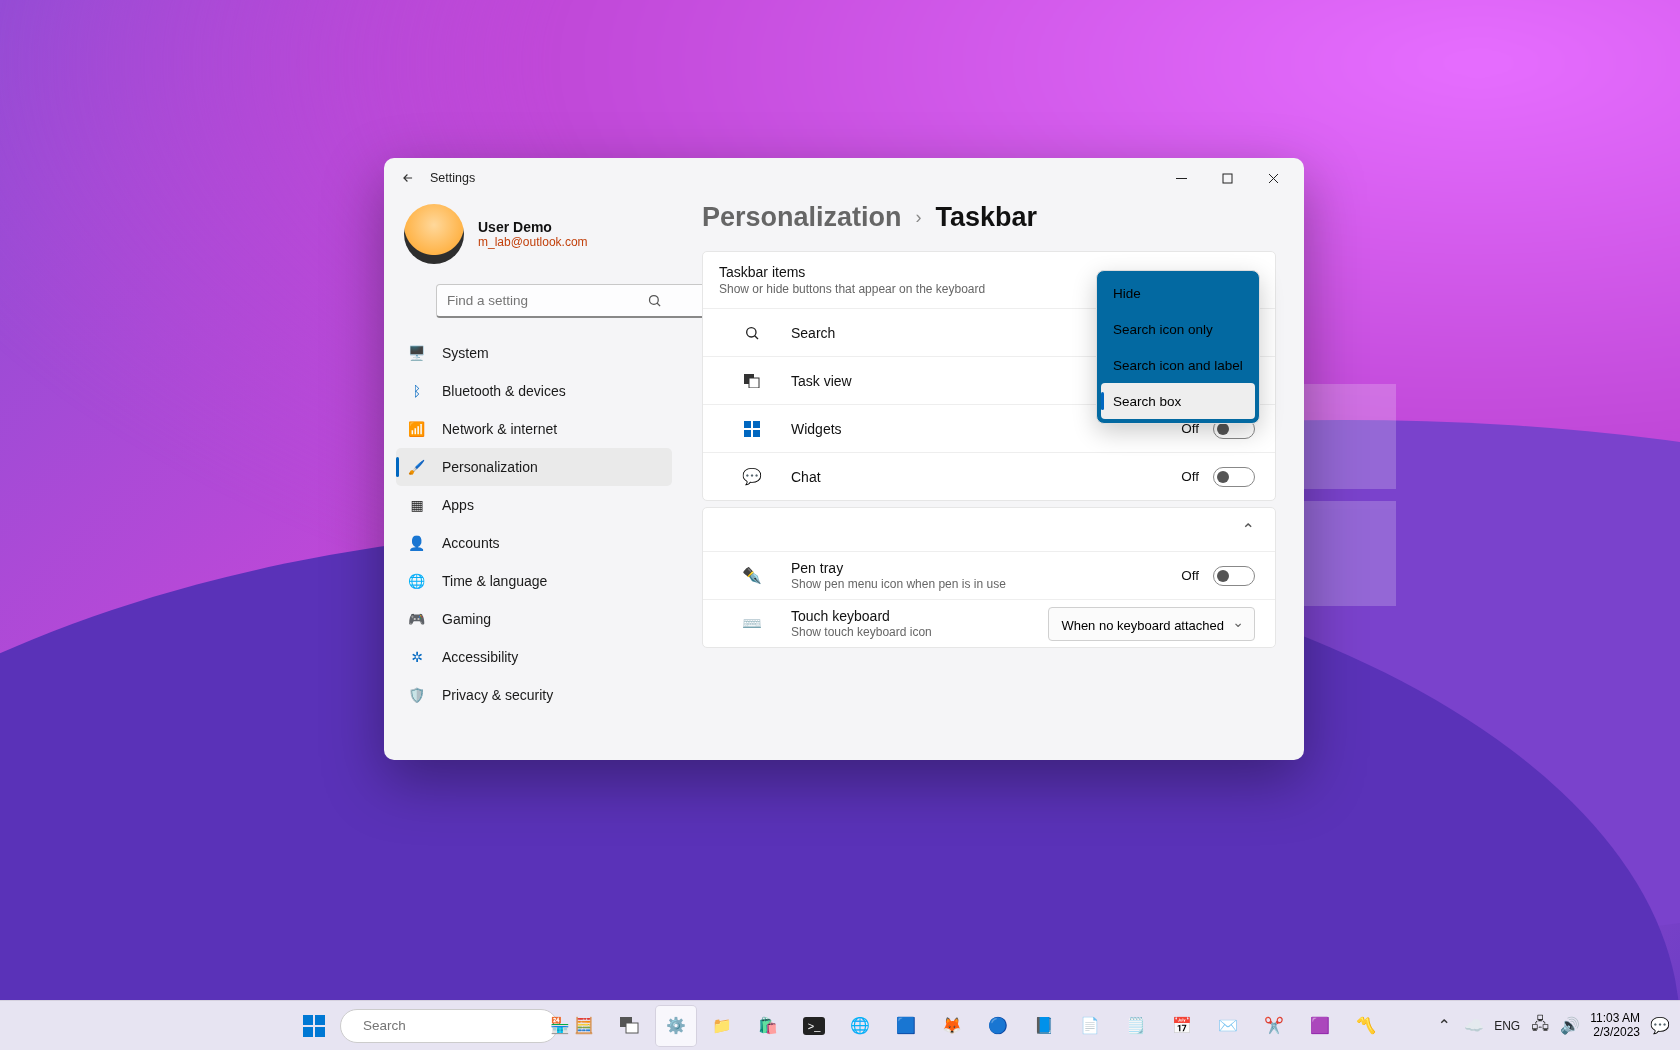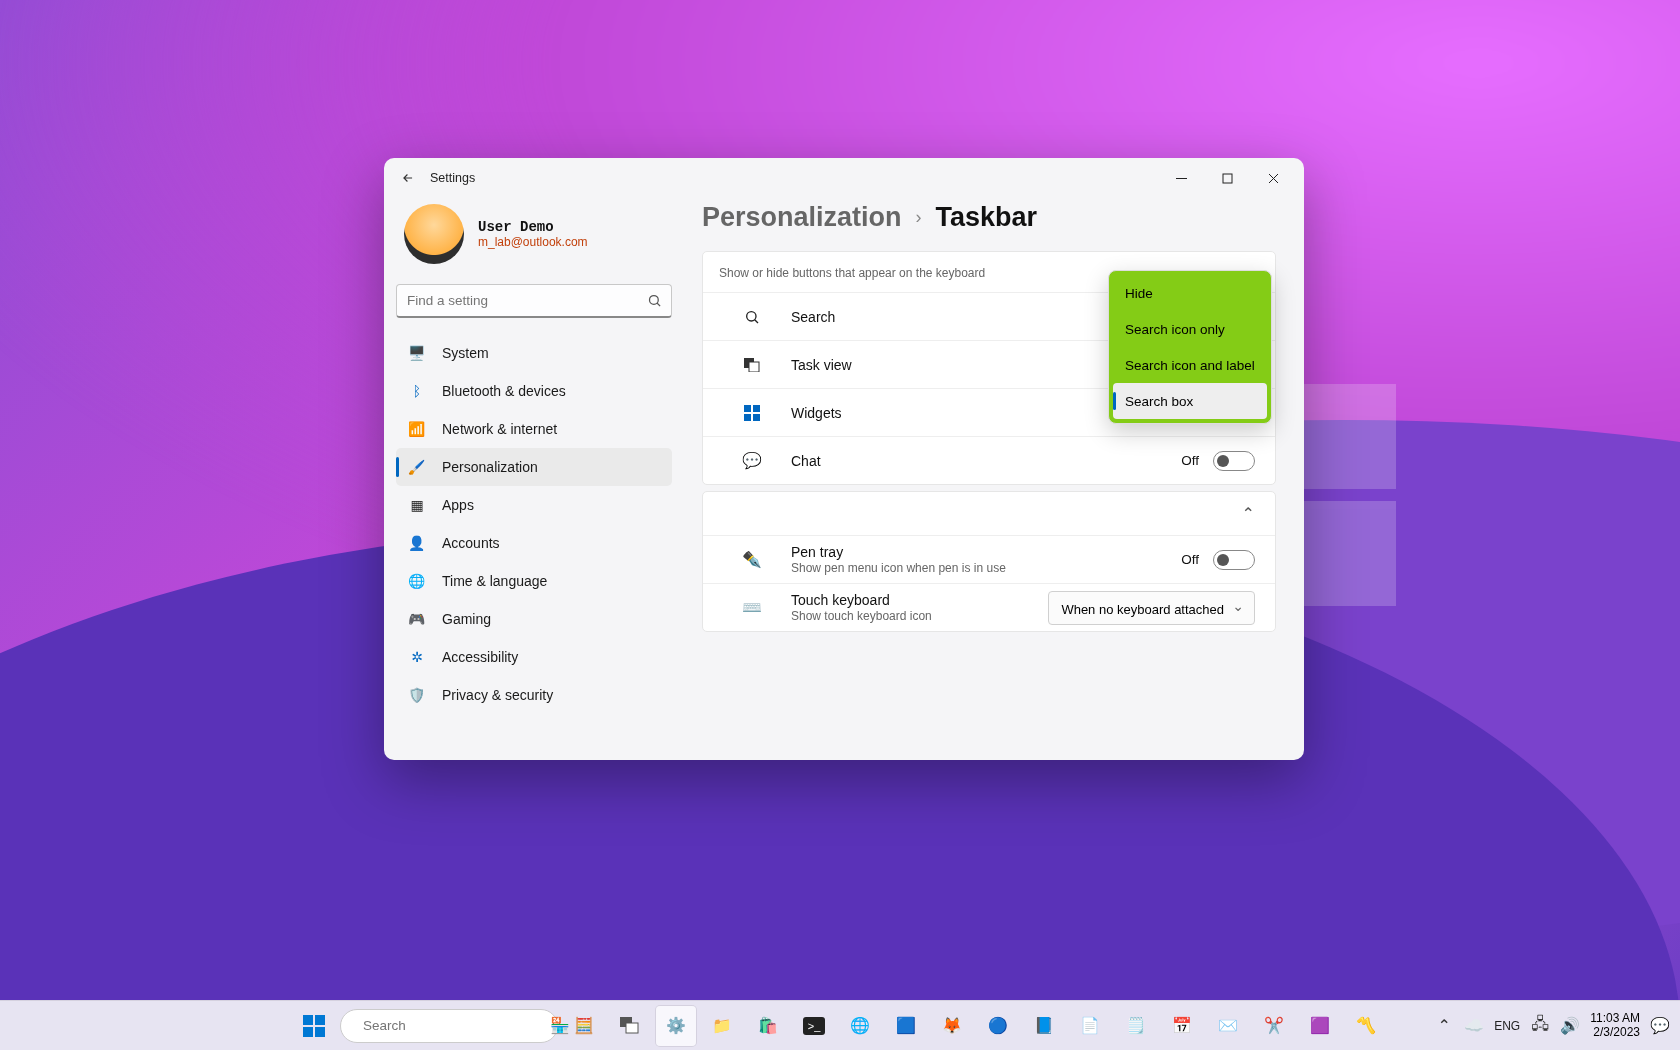--- a/index.html
+++ b/index.html
@@ -37,26 +37,26 @@
   .back-btn { width:32px; height:32px; display:flex; align-items:center; justify-content:center; border-radius:4px; cursor:pointer;}
   .title-text { font-size:12.5px; margin-left:6px; color:#222;}
   .win-controls { margin-left:auto; display:flex; }
   .win-ctrl { width:46px; height:32px; display:flex; align-items:center; justify-content:center; cursor:pointer; }
   .win-ctrl svg { width:11px; height:11px; }
   .win-body { flex:1; display:flex; overflow:hidden;}
   
   .sidebar { width:300px; padding: 0 12px 12px 12px; display:flex; flex-direction:column; gap:6px;}
   .user-row { display:flex; align-items:center; gap:14px; padding:6px 8px 14px 8px;}
   .avatar { width:60px; height:60px; border-radius:50%; background: radial-gradient(circle at 50% 35%, #ffd89b 0%, #ffb347 60%, #2e2e2e 62%);}
-  .user-name { font-size:14px; font-weight:600; color:#111;font-family:Liberation Mono, monospace;}
+  .user-name { font-size:14px; font-weight:600; color:#111;}
   .user-email { font-size:12px; color:#c2410c;}
   .search-box { position:relative; }
   .search-input {
     width:100%; height:34px; border:1px solid #c8c8c8; border-bottom:2px solid #888;
-    border-radius:4px; padding:0 34px 0 10px; font-size:13.5px; background:#fdfdfe;
+    border-radius:4px; padding:0 34px 0 10px; font-size:13.5px; background:#fdfdfe;margin-left:40px;
   }
   .search-ico { position:absolute; right:10px; top:9px; width:15px; height:15px; color:#555;}
   .nav { margin-top:10px; display:flex; flex-direction:column;}
   .nav-item {
     height:38px; display:flex; align-items:center; gap:16px; padding:0 12px;
     border-radius:5px; font-size:14px; color:#1a1a1a; cursor:pointer;
   }
   .nav-item .ico { width:18px; height:18px; display:flex; align-items:center; justify-content:center;}
   .nav-item.active { background:#eaeaea; position:relative;}
   .nav-item.active::before {
@@ -87,21 +87,21 @@
   .toggle.on .knob { position:absolute; right:3px; top:3px; width:14px; height:14px; border-radius:50%; background:#fff;}
   .select-box {
     height:34px; border:1px solid #d0d0d0; border-radius:4px; background:#fbfbfb;
     display:flex; align-items:center; padding:4px 30px 0 12px; font-size:13px; position:relative; cursor:pointer;
   }
   .select-box::after { content:"⌄"; position:absolute; right:10px; top:6px; color:#666; font-size:14px;}
   .expander-header { display:flex; align-items:center; padding:12px 20px;}
   .expander-chevron { margin-left:auto; color:#555;}
   
   .dropdown {
-    position:absolute; right:32px; top:72px; width:164px; background:#84cc16;
+    position:absolute; right:44px; top:72px; width:164px; background:#0369a1;
     border:1px solid #ddd; border-radius:8px; box-shadow:0 8px 24px rgba(0,0,0,.2);
     padding:4px; z-index:50;
   }
   .dd-item { height:36px; display:flex; align-items:center; padding:0 12px; font-size:13.5px; border-radius:4px; cursor:pointer; position:relative;}
   .dd-item.selected { background:#eee;}
   .dd-item.selected::before { content:""; position:absolute; left:0; top:9px; bottom:9px; width:3px; background:#0067c0; border-radius:3px;}
   
   .taskbar {
     position:absolute; left:0; right:0; bottom:0; height:50px;
     background:rgba(243,243,246,.92); backdrop-filter:blur(20px);
@@ -225,20 +225,21 @@
 
     <div class="main" style="position:relative">
       <div class="crumbs">
         <span class="crumb-parent">Personalization</span>
         <span class="crumb-sep">›</span>
         <span class="crumb-current">Taskbar</span>
       </div>
 
       <div class="card">
         <div class="card-header">
+          <div class="card-title">Taskbar items</div>
           <div class="card-sub">Show or hide buttons that appear on the keyboard</div>
         </div>
         <div class="row">
           <span class="ico">
               <svg width="16" height="16" viewBox="0 0 24 24" fill="none" stroke="#222" stroke-width="2">
                 <circle cx="11" cy="11" r="7"></circle>
                 <path d="M21 21l-5-5"></path>
               </svg>
             </span>
           <span class="row-label">Search</span>

